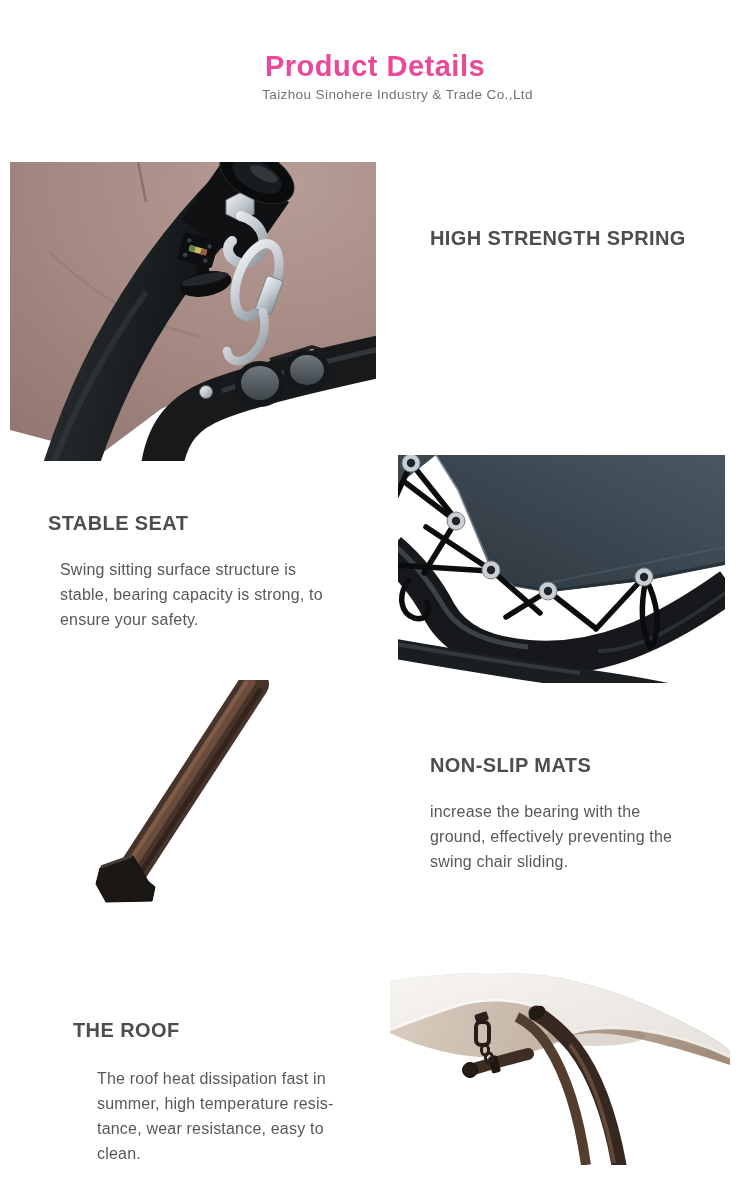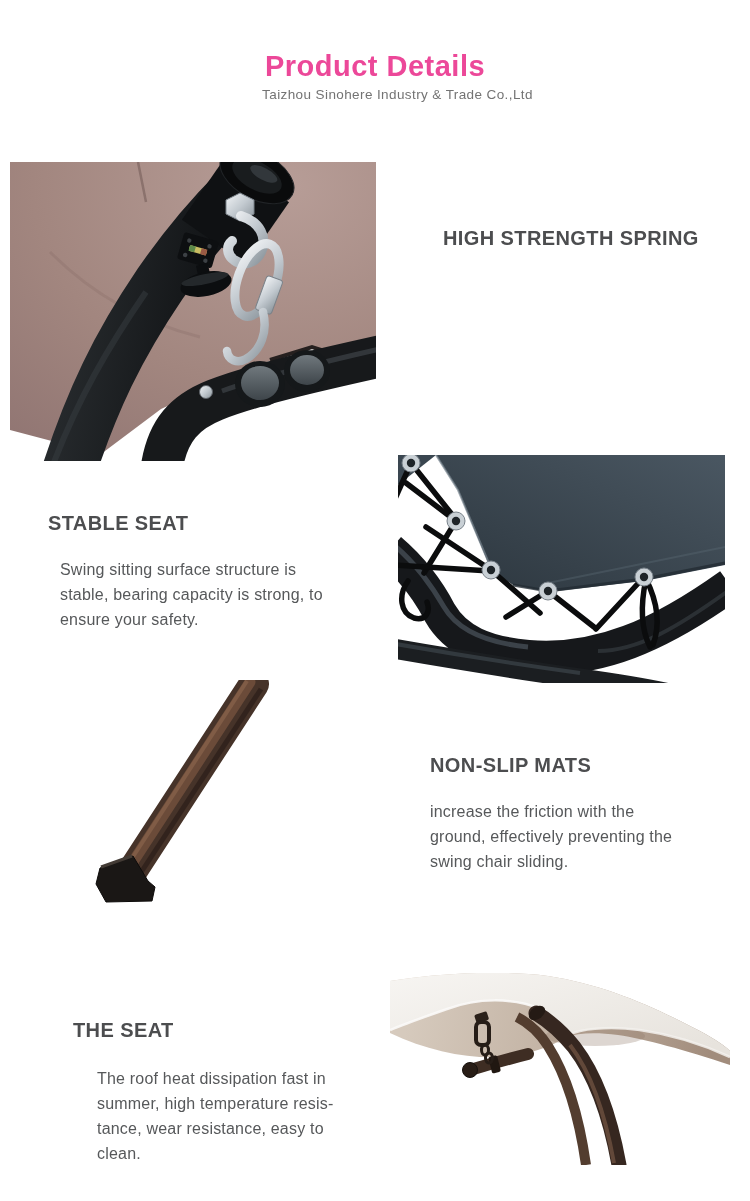--- a/index.html
+++ b/index.html
@@ -28,21 +28,21 @@
     font-size:20px; font-weight:bold;
     color:#4c4d4f; letter-spacing:0.4px;
     white-space:nowrap;
   }
   .sec-para{
     position:absolute;
     font-size:16px; color:#56585a;
     line-height:25px; letter-spacing:0.2px;
     white-space:pre-line;
   }
-  #h-spring{left:443px; top:227px;}
+  #h-spring{left:430px; top:227px;}
   #p-spring{left:430px; top:272px; width:300px;}
   #h-seat{left:48px; top:512px;}
   #p-seat{left:60px; top:557px; width:330px;}
   #h-mats{left:430px; top:754px;}
   #p-mats{left:430px; top:799px; width:300px;}
   #h-roof{left:73px; top:1019px;}
   #p-roof{left:73px; top:1066px; width:300px;margin-left:24px;}
   .photo{position:absolute; display:block;}
   #photo-spring{left:10px; top:162px;}
   #photo-seat{left:398px; top:455px;}
@@ -182,21 +182,21 @@
     <rect width="300" height="250" fill="#ffffff"></rect>
     <path d="M254 4 L133 190" stroke="#463329" stroke-width="30" stroke-linecap="round" fill="none"></path>
     <path d="M250 2 L129 188" stroke="#6f4e3b" stroke-width="11" opacity="0.9" fill="none" stroke-linecap="round"></path>
     <path d="M247 1 L127 186" stroke="#89644c" stroke-width="4" opacity="0.7" fill="none"></path>
     <path d="M261 9 L140 194" stroke="#2c1f19" stroke-width="5" opacity="0.75" fill="none"></path>
     <path d="M100 188 L133 176 L148 201 L155 207 L152 221 L106 222 L96 204 Z" fill="#1a1715" stroke="#0d0b0a"></path>
     <path d="M101 187 L132 176" stroke="#433b35" stroke-width="3" fill="none"></path>
   </svg>
 
   <div class="sec-heading" id="h-mats">NON-SLIP MATS</div>
-  <div class="sec-para" id="p-mats">increase the friction with the
+  <div class="sec-para" id="p-mats">increase the bearing with the
 ground, effectively preventing the
 swing chair sliding.</div>
 
   <svg id="photo-roof" class="photo" width="340" height="192" viewBox="0 0 340 192" xmlns="http://www.w3.org/2000/svg">
     <defs>
       <linearGradient id="p4tan" gradientUnits="userSpaceOnUse" x1="20" y1="30" x2="320" y2="85">
         <stop offset="0" stop-color="#d6cabd"></stop>
         <stop offset="0.5" stop-color="#c2b2a3"></stop>
         <stop offset="1" stop-color="#a18c7c"></stop>
       </linearGradient>
@@ -219,19 +219,19 @@
     <circle cx="80" cy="97" r="7.5" fill="#281d16" stroke="#15100c"></circle>
     <rect x="100" y="83" width="9" height="17" rx="2" fill="#201711" transform="rotate(-14 104 91)"></rect>
     <g>
       <rect x="85" y="40" width="13" height="9" rx="2" fill="#2b211a" transform="rotate(-18 91 44)"></rect>
       <rect x="86" y="49" width="13" height="23" rx="5" fill="none" stroke="#261d17" stroke-width="4"></rect>
       <ellipse cx="95" cy="77" rx="3.5" ry="5" fill="none" stroke="#261d17" stroke-width="3"></ellipse>
       <ellipse cx="99" cy="85" rx="3.5" ry="5" fill="none" stroke="#261d17" stroke-width="3"></ellipse>
     </g>
   </svg>
 
-  <div class="sec-heading" id="h-roof">THE SEAT</div>
+  <div class="sec-heading" id="h-roof">THE ROOF</div>
   <div class="sec-para" id="p-roof">The roof heat dissipation fast in
 summer, high temperature resis-
 tance, wear resistance, easy to
 clean.</div>
 
 </div>
 
 </body></html>

